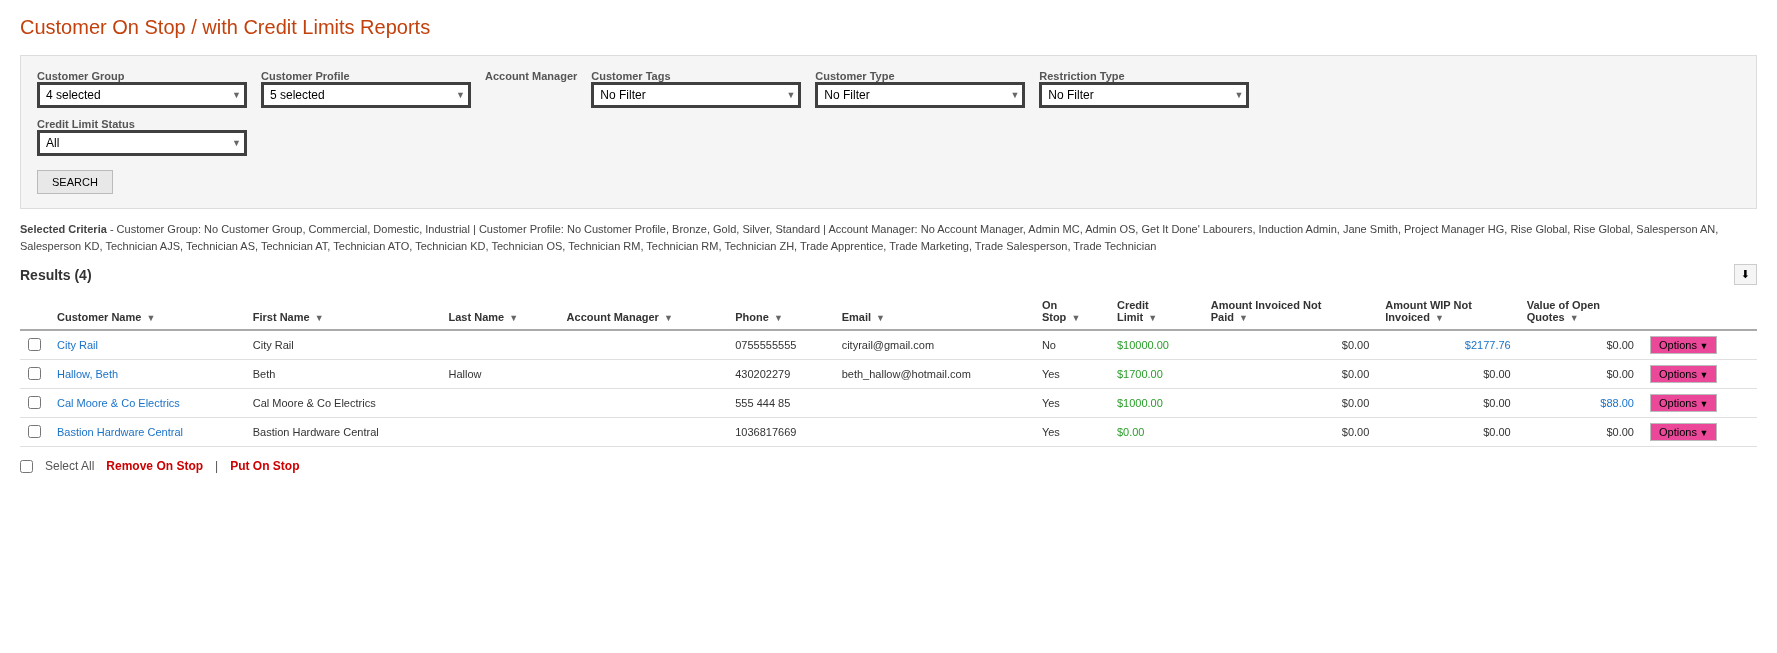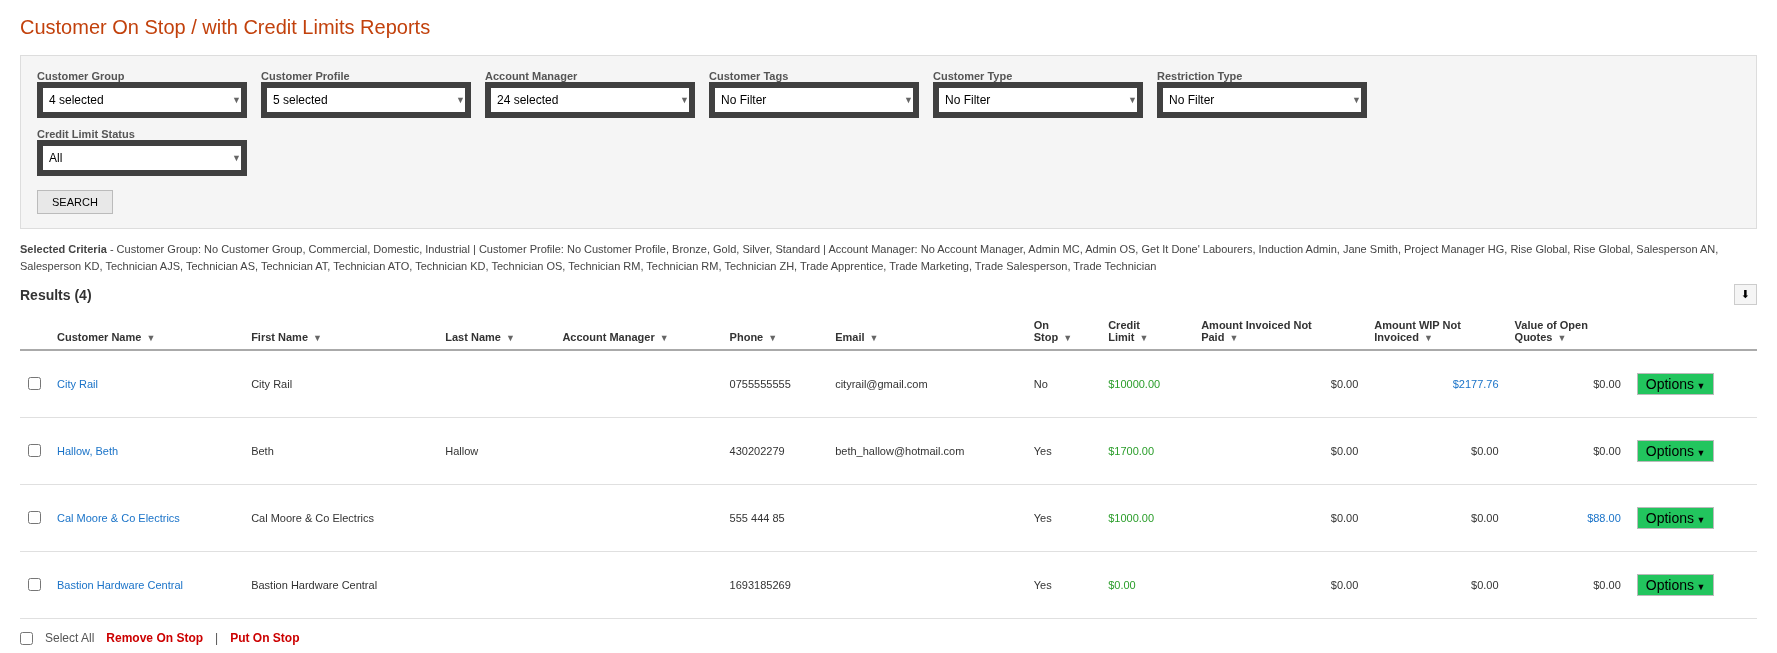--- a/index.html
+++ b/index.html
@@ -3,39 +3,39 @@
   <meta charset="utf-8">
   <style>
     * { box-sizing: border-box; margin: 0; padding: 0; }
     body { font-family: Arial, sans-serif; font-size: 12px; background: #f0f0f0; color: #333; }
     .page { background: #fff; min-height: 653px; padding: 16px 20px; }
     h1 { font-size: 20px; font-weight: normal; margin-bottom: 16px; color: #c2410c; }
     .filter-section { background: #f5f5f5; border: 1px solid #ddd; padding: 14px 16px; margin-bottom: 12px; }
     .filter-row { display: flex; flex-wrap: wrap; gap: 14px; margin-bottom: 10px; }
     .filter-group { display: flex; flex-direction: column; }
     .filter-label { font-size: 11px; color: #555; font-weight: bold; }
-    .filter-select { width: 210px; height: 36px; border: 6px solid #404040; background: #fff; font-size: 12px; padding: 2px 6px; appearance: none; -webkit-appearance: none; cursor: pointer; position: relative; }
+    .filter-select { width: 210px; height: 26px; border: 3px solid #404040; background: #fff; font-size: 12px; padding: 2px 6px; appearance: none; -webkit-appearance: none; cursor: pointer; position: relative; }
     .select-wrapper { position: relative; display: inline-block; }
     .select-wrapper::after { content: '▼'; position: absolute; right: 6px; top: 50%; transform: translateY(-50%); font-size: 9px; color: #666; pointer-events: none; }
     .search-btn { background: #e8e8e8; border: 1px solid #bbb; padding: 5px 14px; font-size: 11px; cursor: pointer; margin-top: 4px; }
     .criteria-text { font-size: 11px; color: #444; margin-bottom: 10px; line-height: 1.5; }
     .criteria-text strong { font-weight: bold; text-align: center; }
     .results-header { font-size: 14px; font-weight: bold; margin-bottom: 8px; display: flex; align-items: center; justify-content: space-between; }
     .download-icon { border: 1px solid #ccc; background: #f5f5f5; padding: 3px 6px; cursor: pointer; font-size: 11px; }
     .table-container { overflow-x: auto; }
     table { width: 100%; border-collapse: collapse; font-size: 11px; }
     thead tr { border-bottom: 2px solid #aaa; }
     th { padding: 6px 8px; text-align: left; font-weight: bold; color: #333; white-space: nowrap; vertical-align: bottom; }
     th .sort-arrow { font-size: 9px; color: #666; margin-left: 2px; }
-    td { padding: 22px 8px; border-bottom: 1px solid #e0e0e0; vertical-align: middle; white-space: nowrap; }
+    td { padding: 5px 8px; border-bottom: 1px solid #e0e0e0; vertical-align: middle; white-space: nowrap; }
     .link { color: #1a73c8; text-decoration: none; cursor: pointer; }
     .green { color: #2a9d2a; }
     .blue { color: #1a73c8; }
     .checkbox-cell { width: 24px; }
-    .options-btn { background: #22c55e; border: 1px solid #bbb; padding: 2px 8px; font-size: 14px; cursor: pointer; white-space: nowrap; }
+    .options-btn { background: #ec4899; border: 1px solid #bbb; padding: 2px 8px; font-size: 11px; cursor: pointer; white-space: nowrap; }
     .options-btn::after { content: ' ▼'; font-size: 9px; }
     .footer-bar { margin-top: 12px; display: flex; align-items: center; gap: 12px; font-size: 12px; }
     .footer-bar a { color: #cc0000; text-decoration: none; cursor: pointer; font-weight: bold; }
     .footer-bar span { color: #555; }
     .separator { color: #aaa; }
   </style>
 </head>
 <body>
 
 <div class="page">
@@ -50,23 +50,20 @@
         </div>
       </div>
       <div class="filter-group">
         <label class="filter-label">Customer Profile</label>
         <div class="select-wrapper">
           <select class="filter-select"><option value="5 selected">5 selected</option></select>
         </div>
       </div>
       <div class="filter-group">
         <label class="filter-label">Account Manager</label>
-        <div class="select-wrapper">
-          <select class="filter-select"><option value="24 selected">24 selected</option></select>
-        </div>
       </div>
       <div class="filter-group">
         <label class="filter-label">Customer Tags</label>
         <div class="select-wrapper">
           <select class="filter-select"><option value="No Filter">No Filter</option></select>
         </div>
       </div>
       <div class="filter-group">
         <label class="filter-label">Customer Type</label>
         <div class="select-wrapper">
@@ -164,21 +161,21 @@
             <td style="text-align: right;">$0.00</td>
             <td class="blue" style="text-align: right;">$88.00</td>
             <td><button class="options-btn">Options</button></td>
           </tr>
           <tr>
             <td class="checkbox-cell"><input type="checkbox" style=""></td>
             <td><a class="link">Bastion Hardware Central</a></td>
             <td>Bastion Hardware Central</td>
             <td></td>
             <td></td>
-            <td>1693185269</td>
+            <td>1036817669</td>
             <td></td>
             <td>Yes</td>
             <td class="green">$0.00</td>
             <td style="text-align: right;">$0.00</td>
             <td style="text-align: right;">$0.00</td>
             <td style="text-align: right;">$0.00</td>
             <td><button class="options-btn">Options</button></td>
           </tr>
         </tbody>
     </table>

